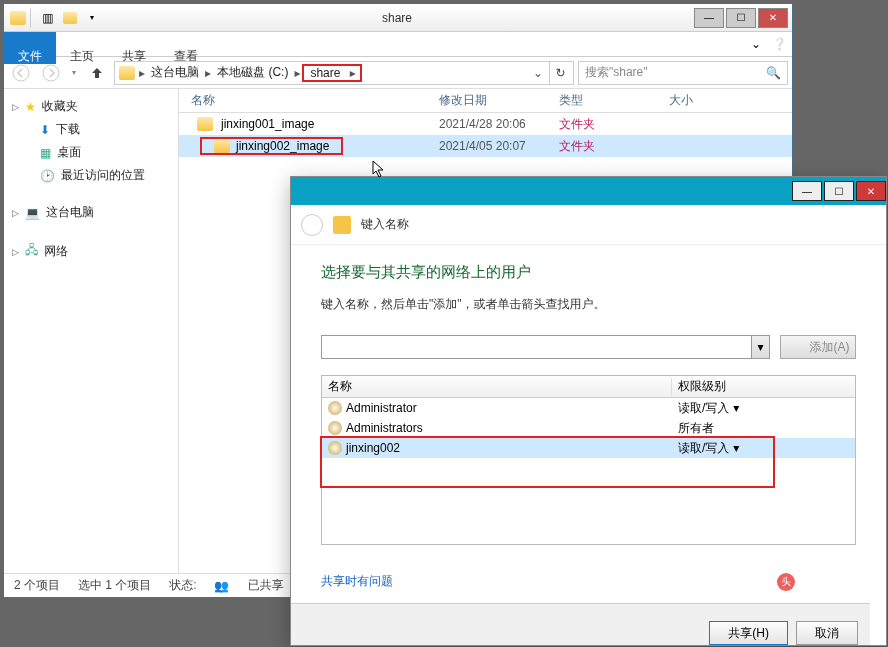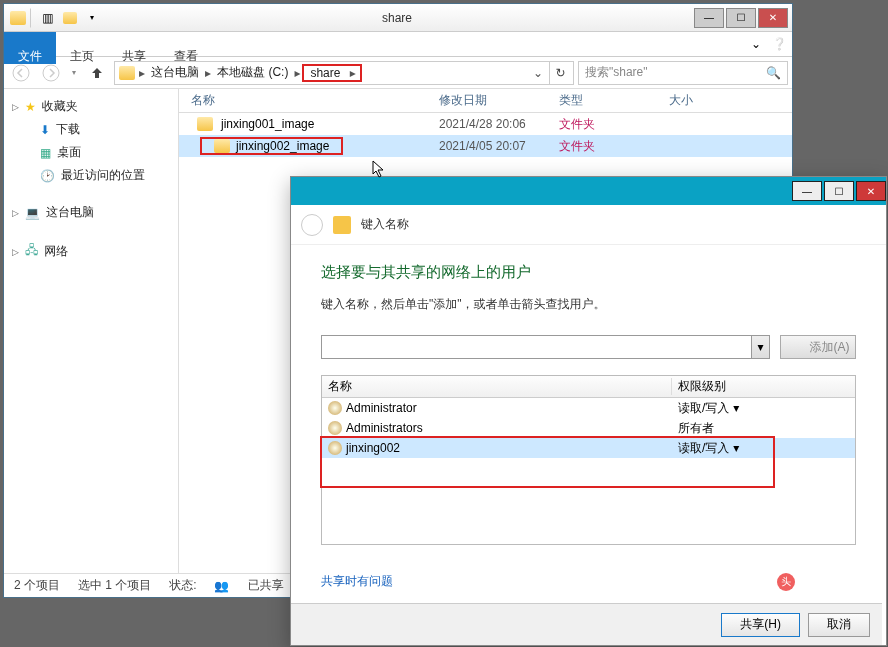--- a/index.html
+++ b/index.html
@@ -82,21 +82,21 @@
 .perm-head { display: flex; height: 22px; align-items: center; border-bottom: 1px solid #ccc; background: linear-gradient(#fdfdfd,#f0f0f0); }
 .perm-col-name { width: 350px; padding-left: 6px; border-right: 1px solid #ddd; }
 .perm-col-level { flex: 1; padding-left: 6px; }
 .perm-row { display: flex; height: 20px; align-items: center; }
 .perm-row .pname { width: 350px; display: flex; align-items: center; gap: 4px; padding-left: 6px; }
 .perm-row .plevel { flex: 1; padding-left: 6px; display: flex; align-items: center; gap: 4px; }
 .user-icon { width: 14px; height: 14px; background: radial-gradient(#ffe,#c8a050); border-radius: 50%; display: inline-block; }
 .perm-row.sel { background: #cde8ff; }
 .perm-box { position: absolute; border: 2px solid #d22; }
 .share-link { color: #1560bd; margin-top: 28px; display: inline-block; }
-.share-footer { position: absolute; bottom: 0; left: 0; right: 4px; height: 42px; background: #f0f0f0; border-top: 1px solid #ccc; display: flex; align-items: center; justify-content: flex-end; padding: 0 12px; gap: 8px; }
+.share-footer { position: absolute; bottom: 0; left: 0; right: 16px; height: 42px; background: #f0f0f0; border-top: 1px solid #ccc; display: flex; align-items: flex-end; justify-content: flex-end; padding: 0 12px; gap: 8px; }
 .dlg-btn { height: 24px; padding: 0 18px; border: 1px solid #999; background: linear-gradient(#fdfdfd,#e5e5e5); }
 
 .watermark { position: absolute; right: 6px; bottom: 56px; color: #fff; font-size: 14px; opacity: 0.85; display: flex; align-items: center; gap: 6px; }
 .watermark .wm-icon { width: 18px; height: 18px; background: #e44; border-radius: 50%; display: inline-flex; align-items: center; justify-content: center; color: #fff; font-size: 10px; }
 
 .cursor { position: absolute; left: 372px; top: 160px; pointer-events: none; font-size: 16px; color: #000; }
 svg { display: block; }
 </style>
 </head>
 <body>

